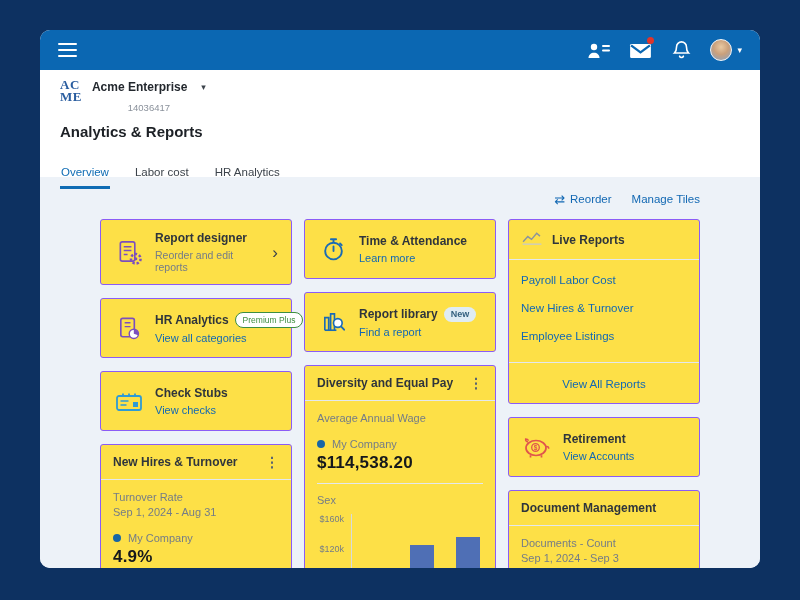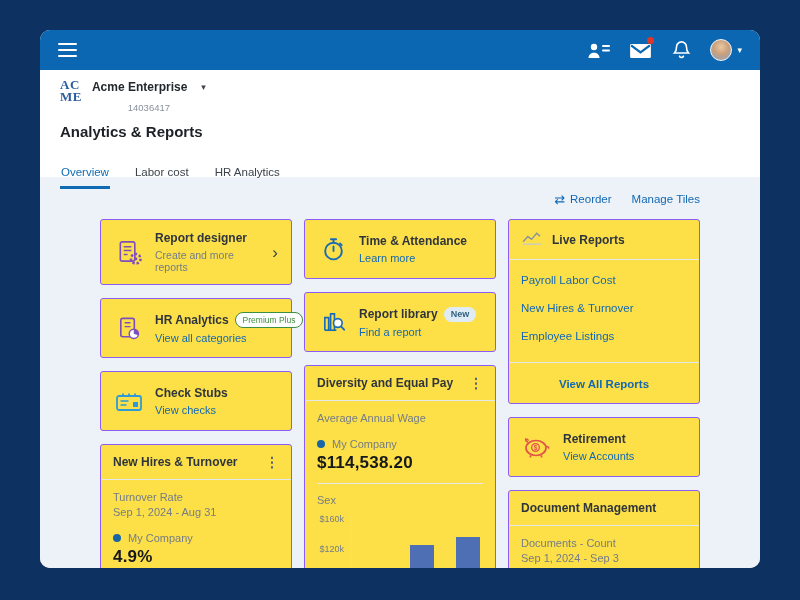--- a/index.html
+++ b/index.html
@@ -71,21 +71,21 @@
   .series-row { display:flex; align-items:center; gap:7px; margin-top:12px; }
   .dot { width:8px; height:8px; border-radius:50%; background:#1766a6; }
   .series-label { font-size:11px; color:#747c87; }
   .metric-value { font-size:17px; font-weight:bold; color:#15181c; margin-top:3px; letter-spacing:.2px; }
   .divider { border-top:1px solid #e3e8ee; margin:10px 0; }
   .section-label { font-size:11px; color:#747c87; }
 
   
   .lr-links { padding:14px 12px 4px; }
   .lr-links a { display:block; font-size:11.5px; color:#1268b3; margin-bottom:16px; text-decoration:none; cursor:pointer; }
-  .lr-footer { border-top:1px solid #e3e8ee; text-align:center; padding:11px 0;font-weight:bold; }
+  .lr-footer { border-top:1px solid #e3e8ee; text-align:center; padding:11px 0; }
   .lr-footer a { font-size:11.5px; color:#1268b3; text-decoration:none; cursor:pointer; }
 
   
   .chart-row { display:flex; margin-top:8px; height:112px; }
   .yaxis { width:34px; position:relative; }
   .ytick { position:absolute; right:7px; font-size:9px; color:#747c87; }
   .plot { flex:1; position:relative; border-left:1px solid #d5dae0; }
   .bar { position:absolute; width:24px; bottom:-14px; background:#4f6fb5; }
 </style>
 </head>
@@ -169,21 +169,21 @@
             <div class="icon-box">
               <svg width="27" height="27" viewBox="0 0 28 28">
                 <rect x="4.5" y="3" width="15" height="20" rx="2" fill="none" stroke="#7c4fbd" stroke-width="1.7"></rect>
                 <path d="M8 8h8M8 12h8M8 16h4" stroke="#7c4fbd" stroke-width="1.5"></path>
                 <circle cx="20.5" cy="20.5" r="5" fill="none" stroke="#7c4fbd" stroke-width="2.6" stroke-dasharray="2.4 2"></circle>
                 <circle cx="20.5" cy="20.5" r="1.6" fill="#7c4fbd"></circle>
               </svg>
             </div>
             <div class="quick-text">
               <span class="quick-title">Report designer</span>
-              <span class="quick-sub">Create and more reports</span>
+              <span class="quick-sub">Reorder and edit reports</span>
             </div>
             <span class="chevron">›</span>
           </div>
 
           <div class="tile quick">
             <div class="icon-box">
               <svg width="27" height="27" viewBox="0 0 28 28">
                 <rect x="5" y="3.5" width="14" height="19" rx="2" fill="none" stroke="#7c4fbd" stroke-width="1.7"></rect>
                 <path d="M9 8h6M9 12h6" stroke="#7c4fbd" stroke-width="1.4"></path>
                 <circle cx="18.5" cy="19.5" r="4.8" fill="#fff" stroke="#7c4fbd" stroke-width="1.5"></circle>

